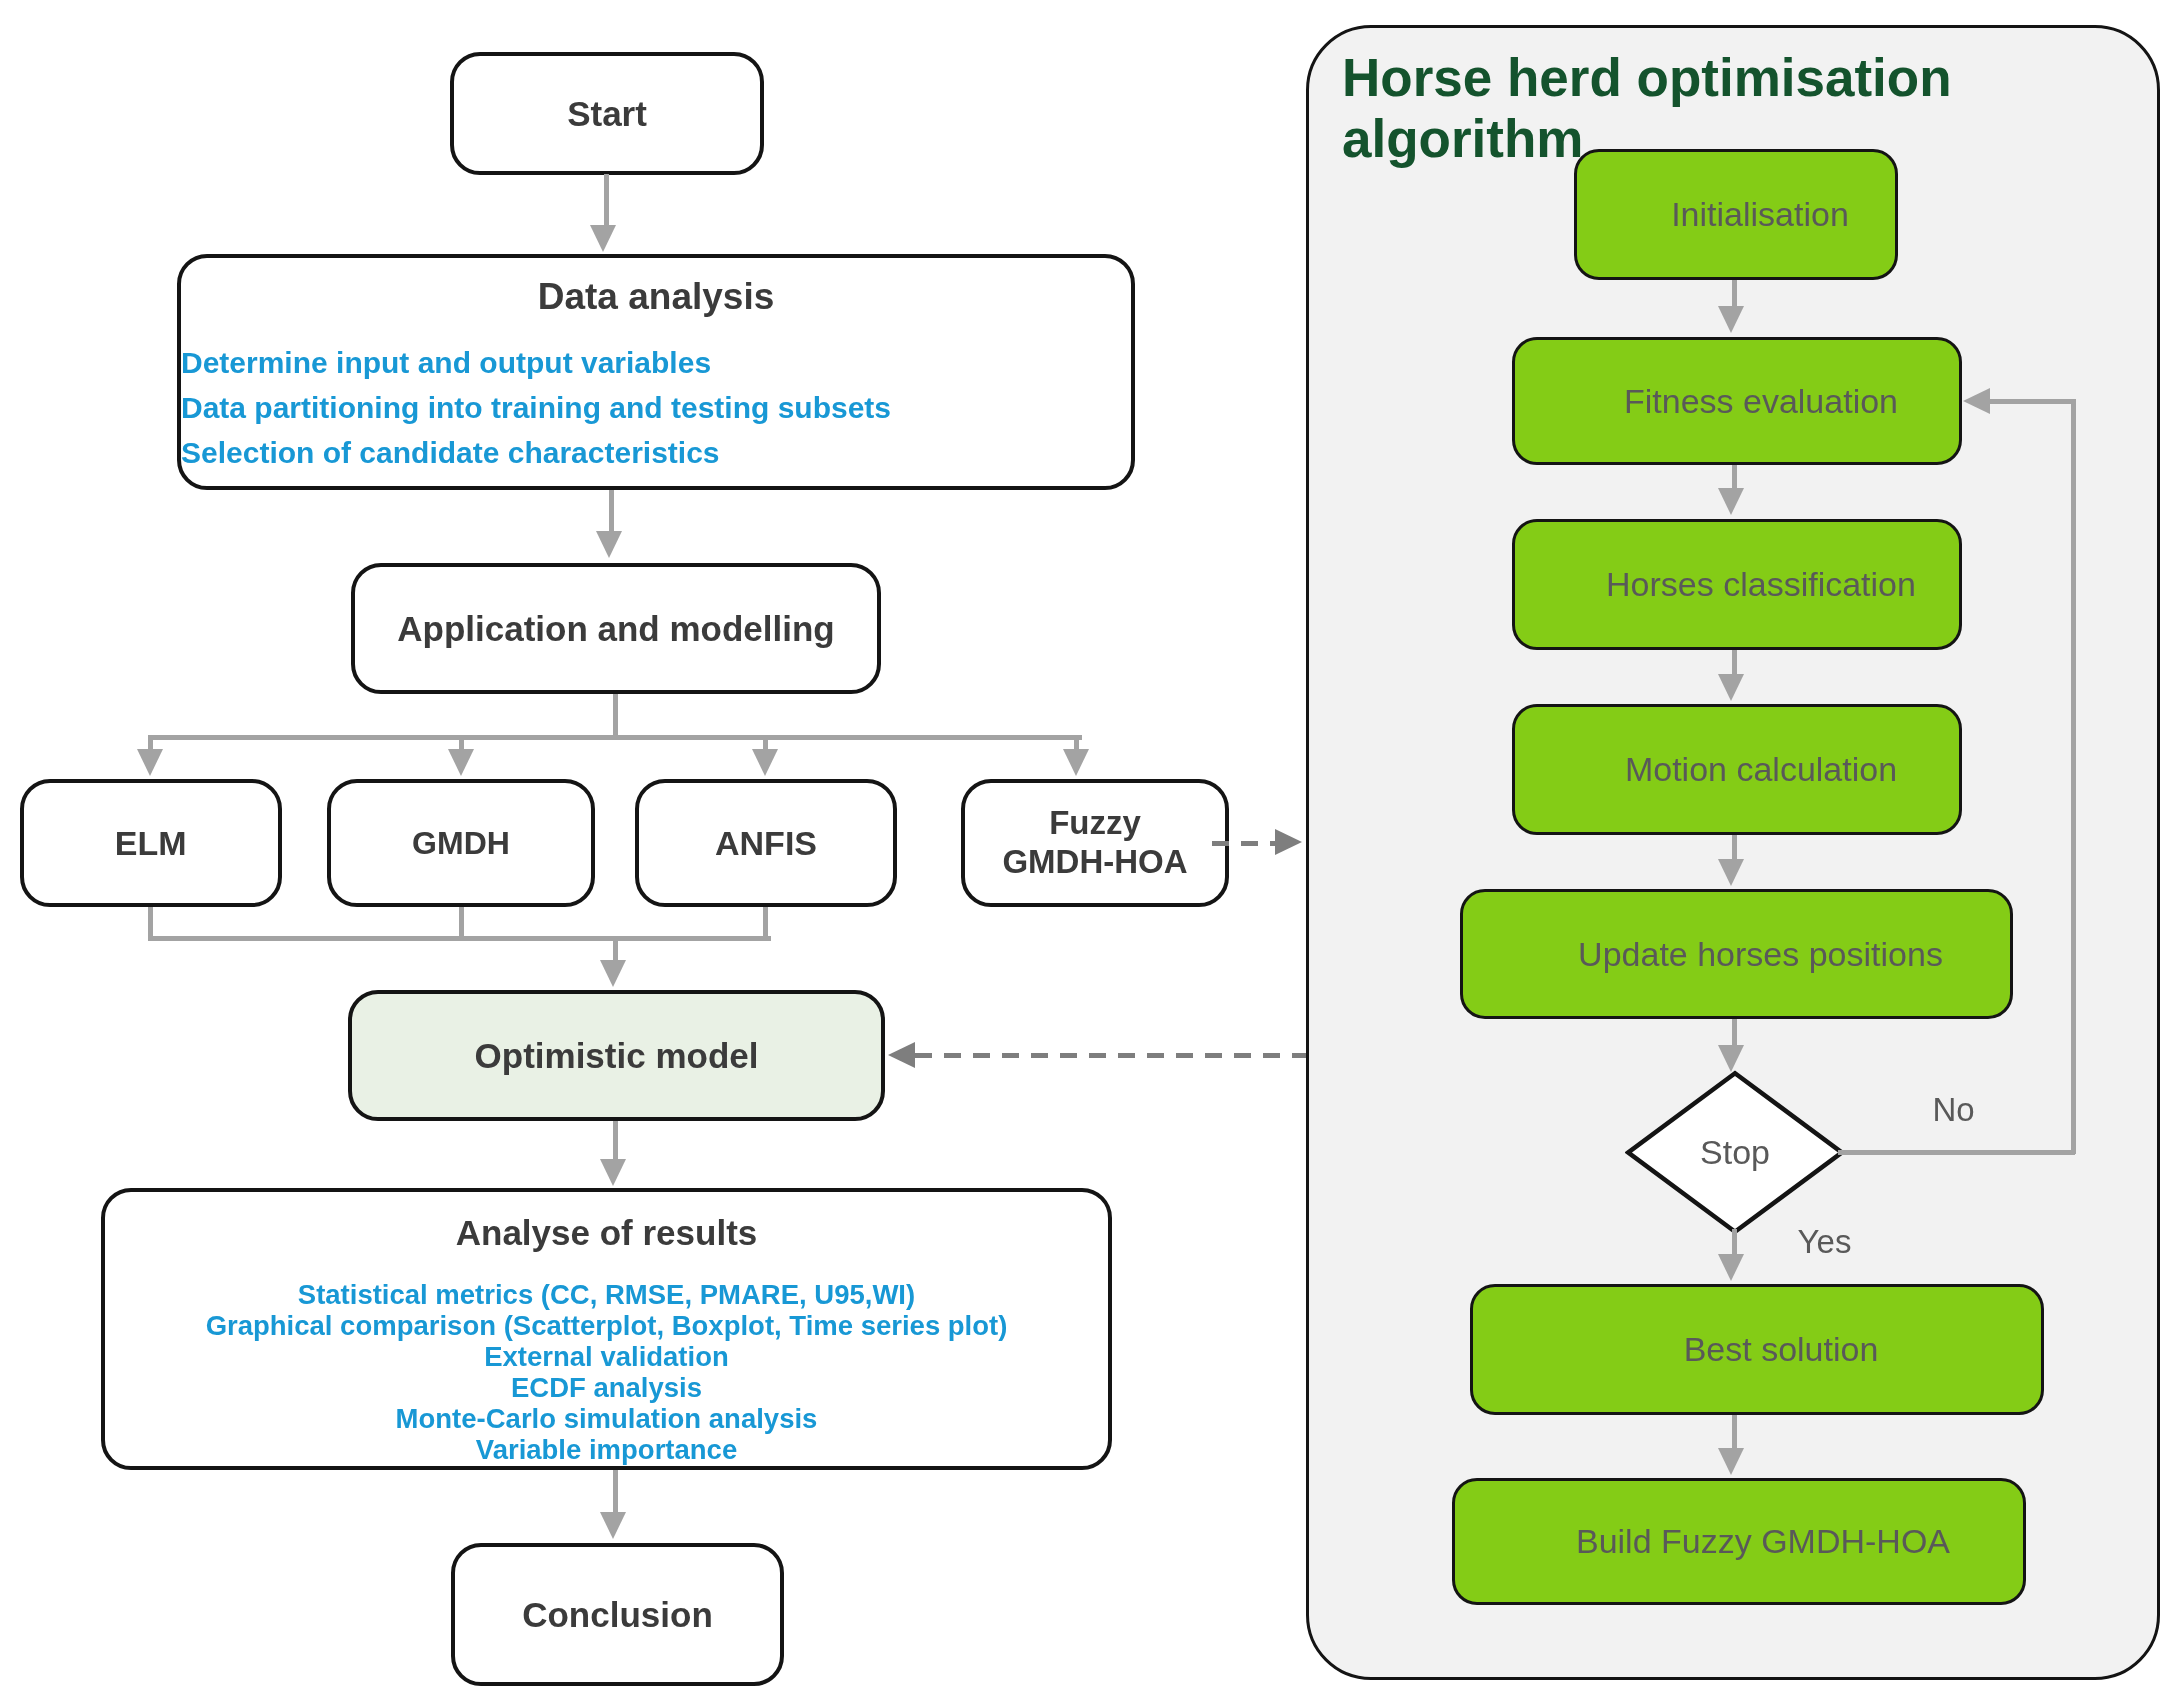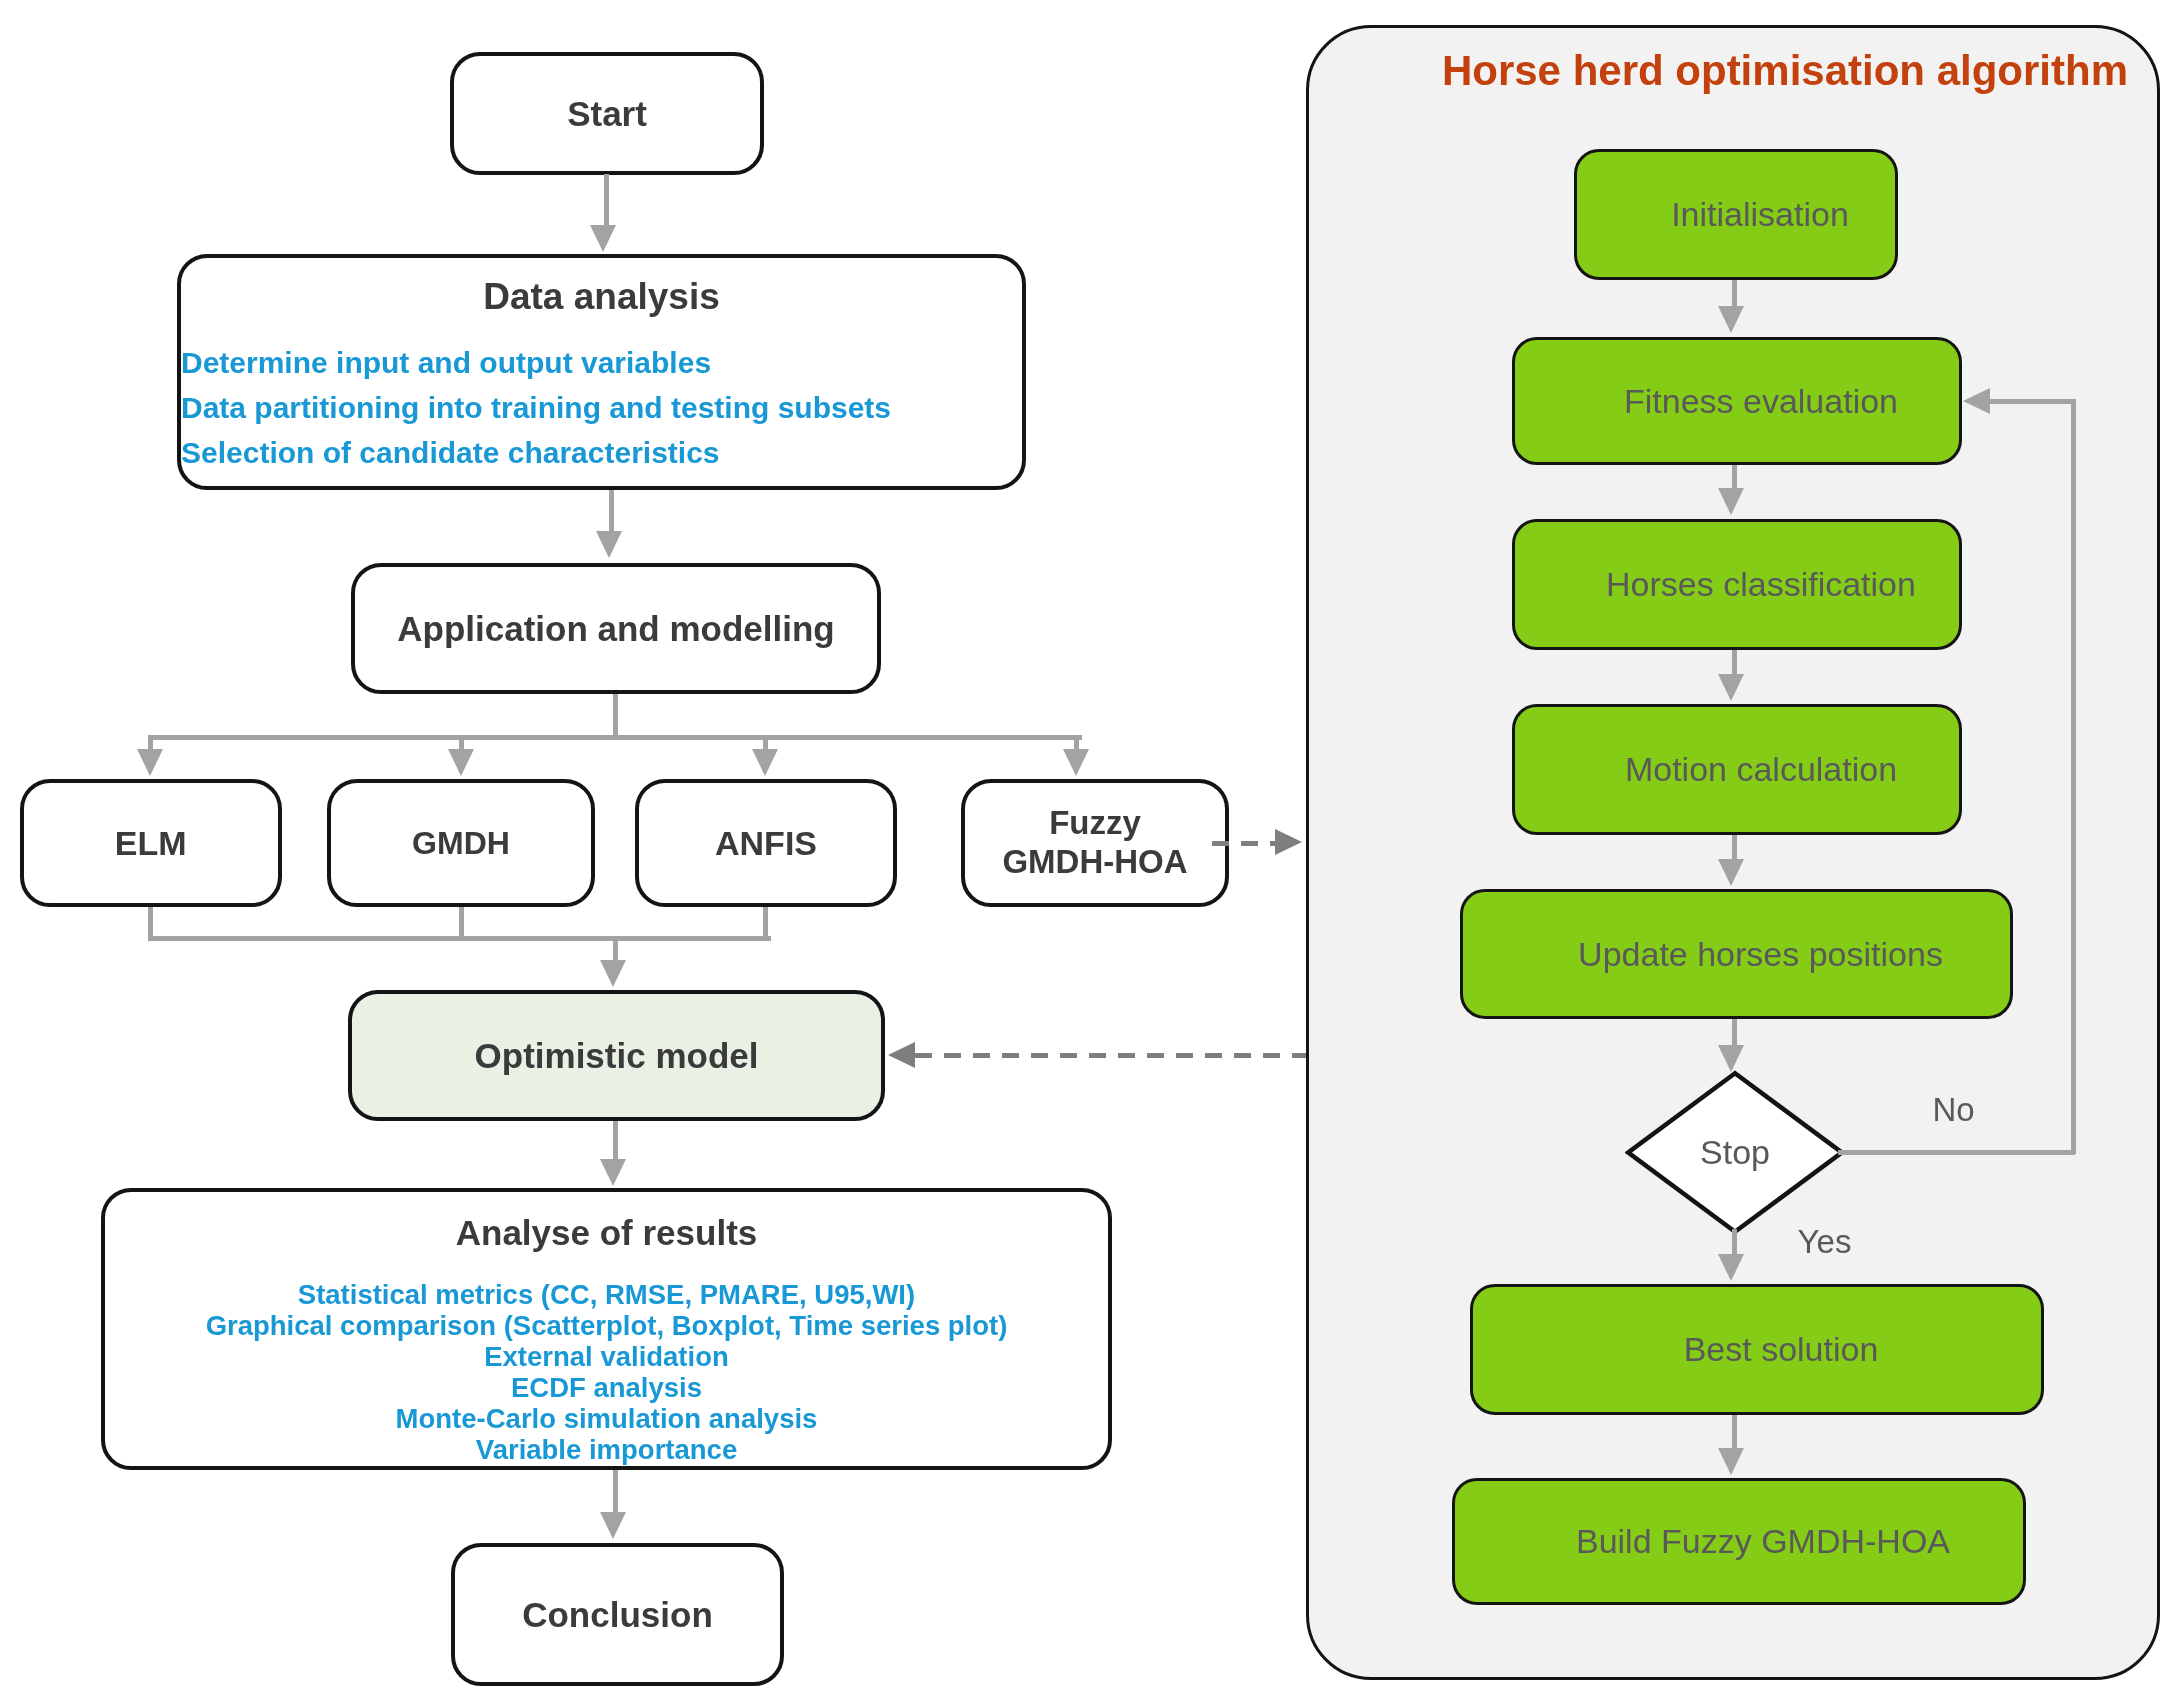--- a/index.html
+++ b/index.html
@@ -33,21 +33,21 @@
     border-left:27.5px solid #7e7e7e; }
   .head-left-dash { position:absolute; width:0; height:0;
     border-top:13.7px solid transparent; border-bottom:13.7px solid transparent;
     border-right:27.5px solid #7e7e7e; }
   .dash { position:absolute; height:5.2px;
     background:repeating-linear-gradient(90deg,#7e7e7e 0 17px, transparent 17px 29px); }
   .lbl { position:absolute; color:#595959; font-size:33px; text-align:center; }
 
   
   .start-box   { left:450px;  top:52px;   width:314px;  height:123px; font-size:35px; }
-  .data-box    { left:177px;  top:254px;  width:849px; height:236px; display:block; padding-top:18.3px; }
+  .data-box    { left:177px;  top:254px;  width:958px; height:236px; display:block; padding-top:18.3px; }
   .da-title    { font-size:37px; font-weight:bold; color:#3b3b3b; text-align:center; }
   .da-items    { margin-top:22px; font-size:30px; line-height:45px; font-weight:bold;
                  color:#1898d5; text-align:left; }
   .app-box     { left:351px;  top:563px;  width:530px;  height:131px; font-size:35px; }
   .m0 { left:19.6px;   top:779px; width:262px; height:128px; font-size:34px; }
   .m1 { left:327px;  top:779px; width:268px; height:128px; font-size:32px; }
   .m2 { left:635px;  top:779px; width:262px; height:128px; font-size:34px; }
   .m3 { left:943px; top:779px; width:268px; height:128px; font-size:33px;
         line-height:1.18; padding:0 29px;margin-left:18px; }
   .opt-box     { left:348px;  top:990px; width:537px;  height:131px; font-size:35px; background:#e9f1e5; }
@@ -78,21 +78,21 @@
   .dl1 { left:1212px; top:841px; width:63px; }
   .dh1 { left:1275px; top:829px; }
   .dl2 { left:915px; top:1053px; width:391px; }
   .dh2 { left:888px; top:1042px; }
 
   
   .panel { position:absolute; left:1306px; top:25px; width:854px; height:1655px;
            box-sizing:border-box; background:#f2f2f2; border:3.9px solid #141414;
            border-radius:65px; }
   .panel-title { position:absolute; left:1342px; top:47px; width:786px;
-           text-align:right; font-size:42px; font-weight:bold; color:#c2410c; }
+           text-align:left; font-size:53px; font-weight:bold; color:#14532d; }
   .init-box    { left:1574px; top:149px;  width:324px; height:131px; }
   .fit-box     { left:1512px; top:337px;  width:450px; height:128px; }
   .cls-box     { left:1512px; top:519px;  width:450px; height:131px; }
   .mot-box     { left:1512px; top:704px; width:450px; height:131px; }
   .upd-box     { left:1460px; top:889px; width:553px; height:130px; }
   .best-box    { left:1452px; top:1284px; width:574px; height:131px;margin-left:18px; }
   .build-box   { left:1452px; top:1478px; width:574px; height:127px; }
 
   .r1l { left:1732px; top:280px;  height:27.5px; } .r1h { left:1718px; top:306px; }
   .r2l { left:1732px; top:465px;  height:25px; } .r2h { left:1718px; top:488px; }

